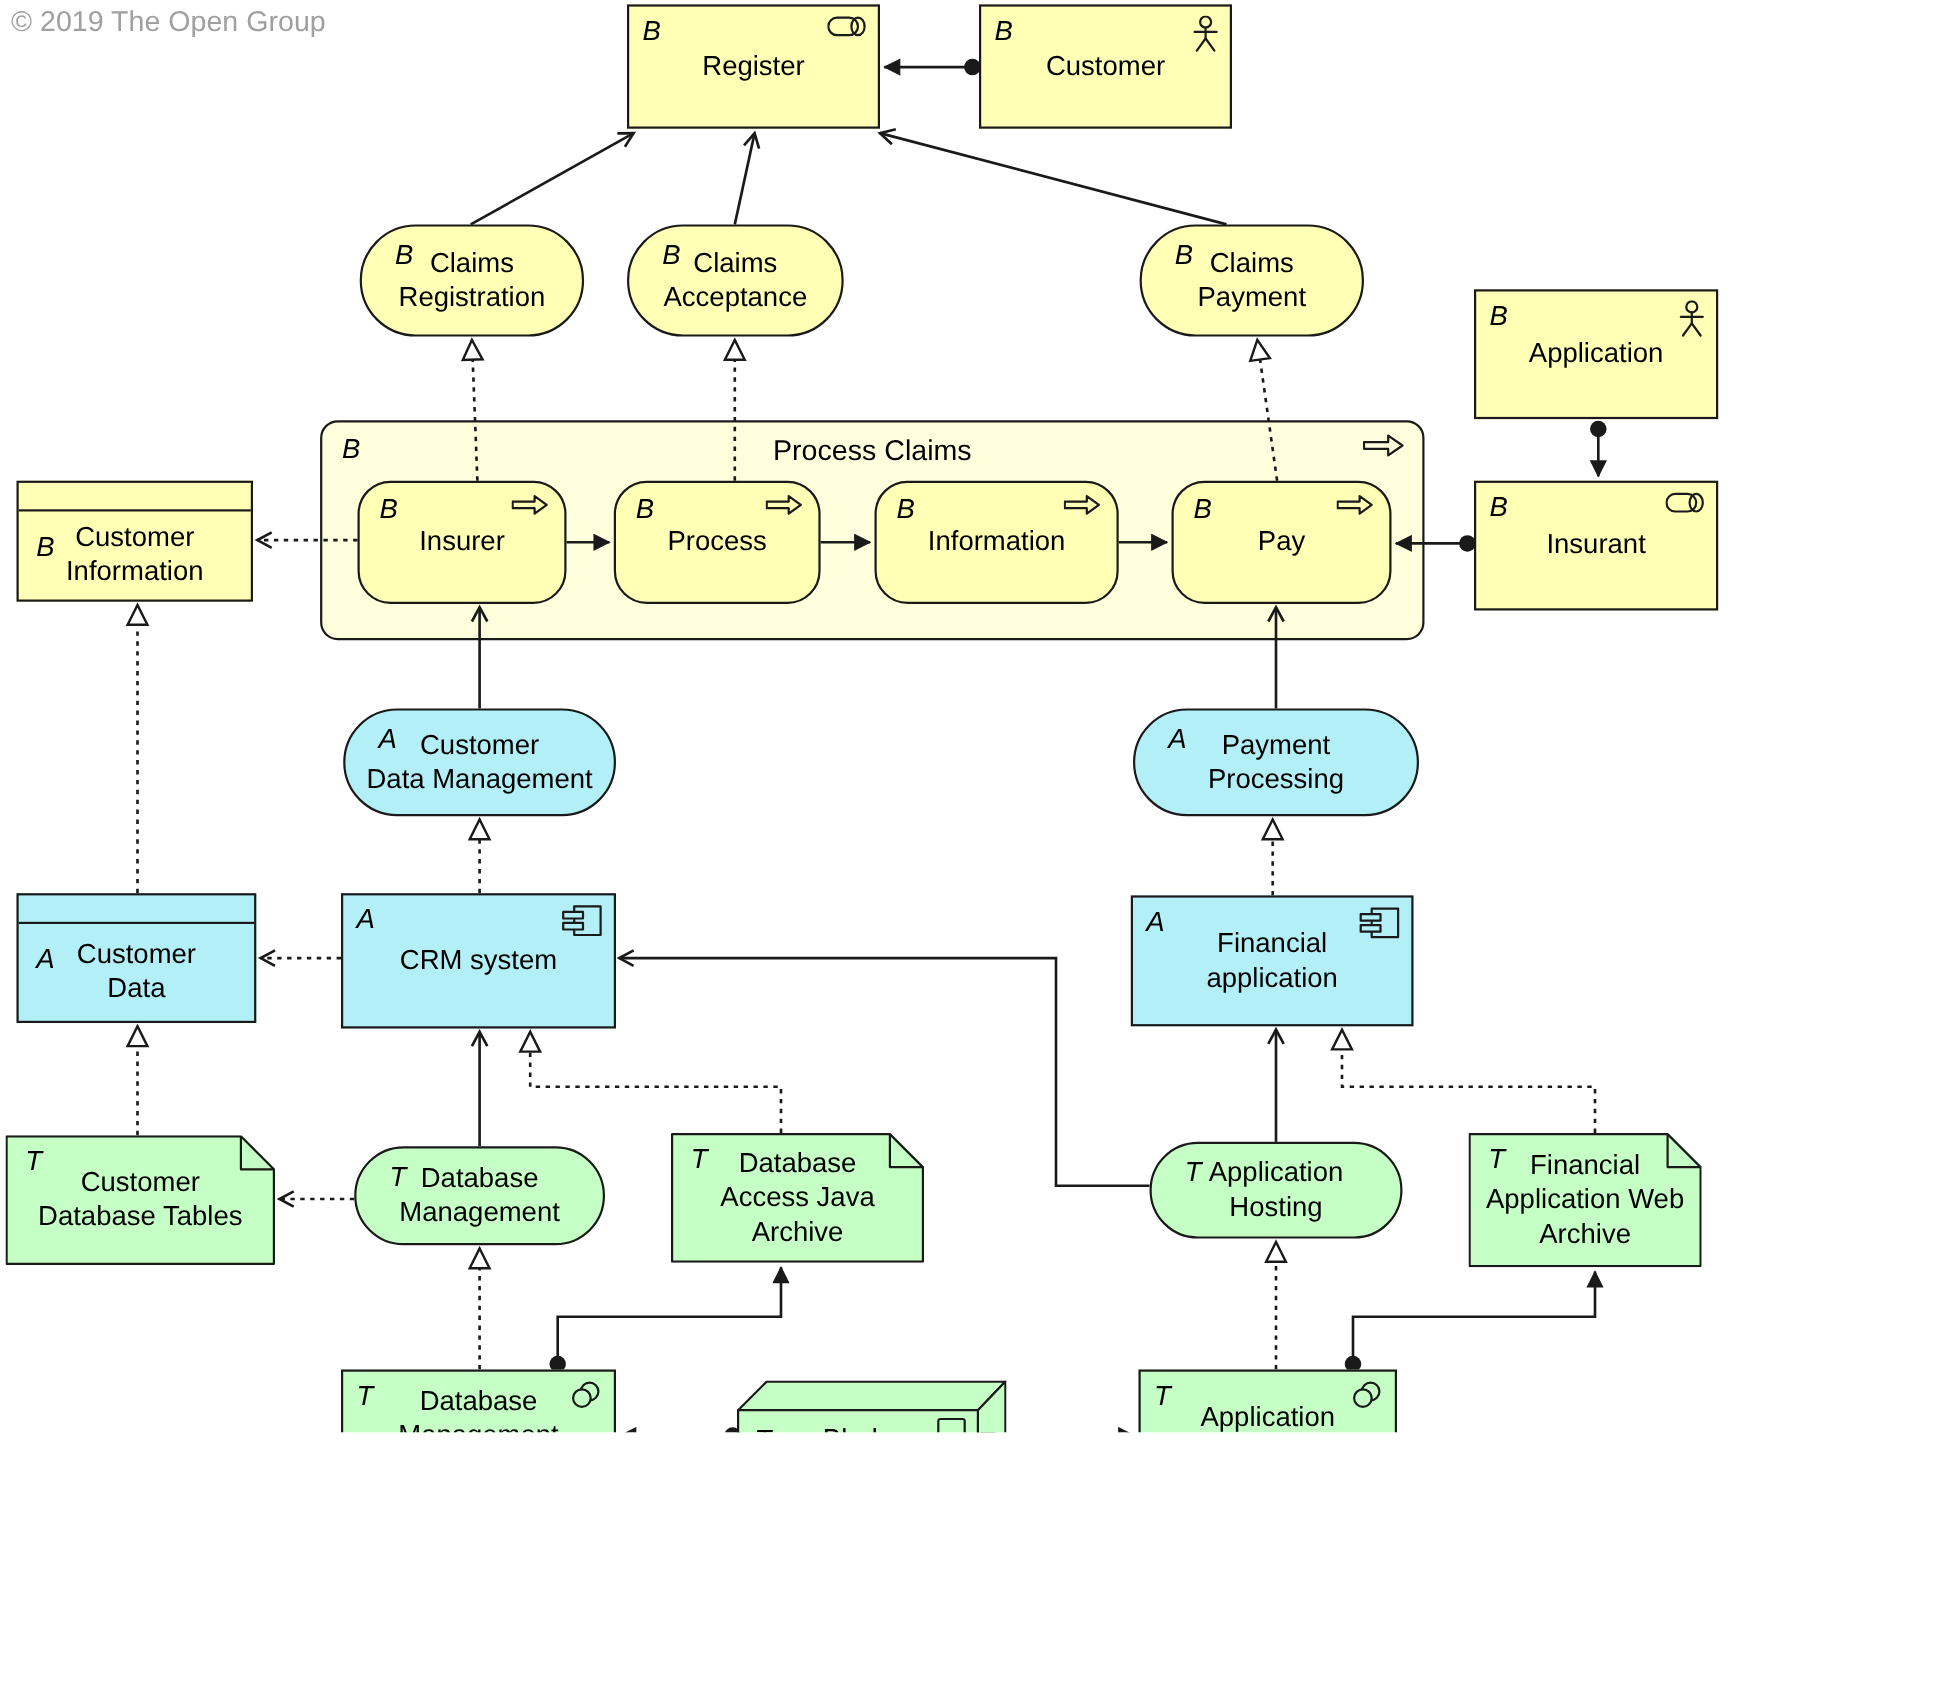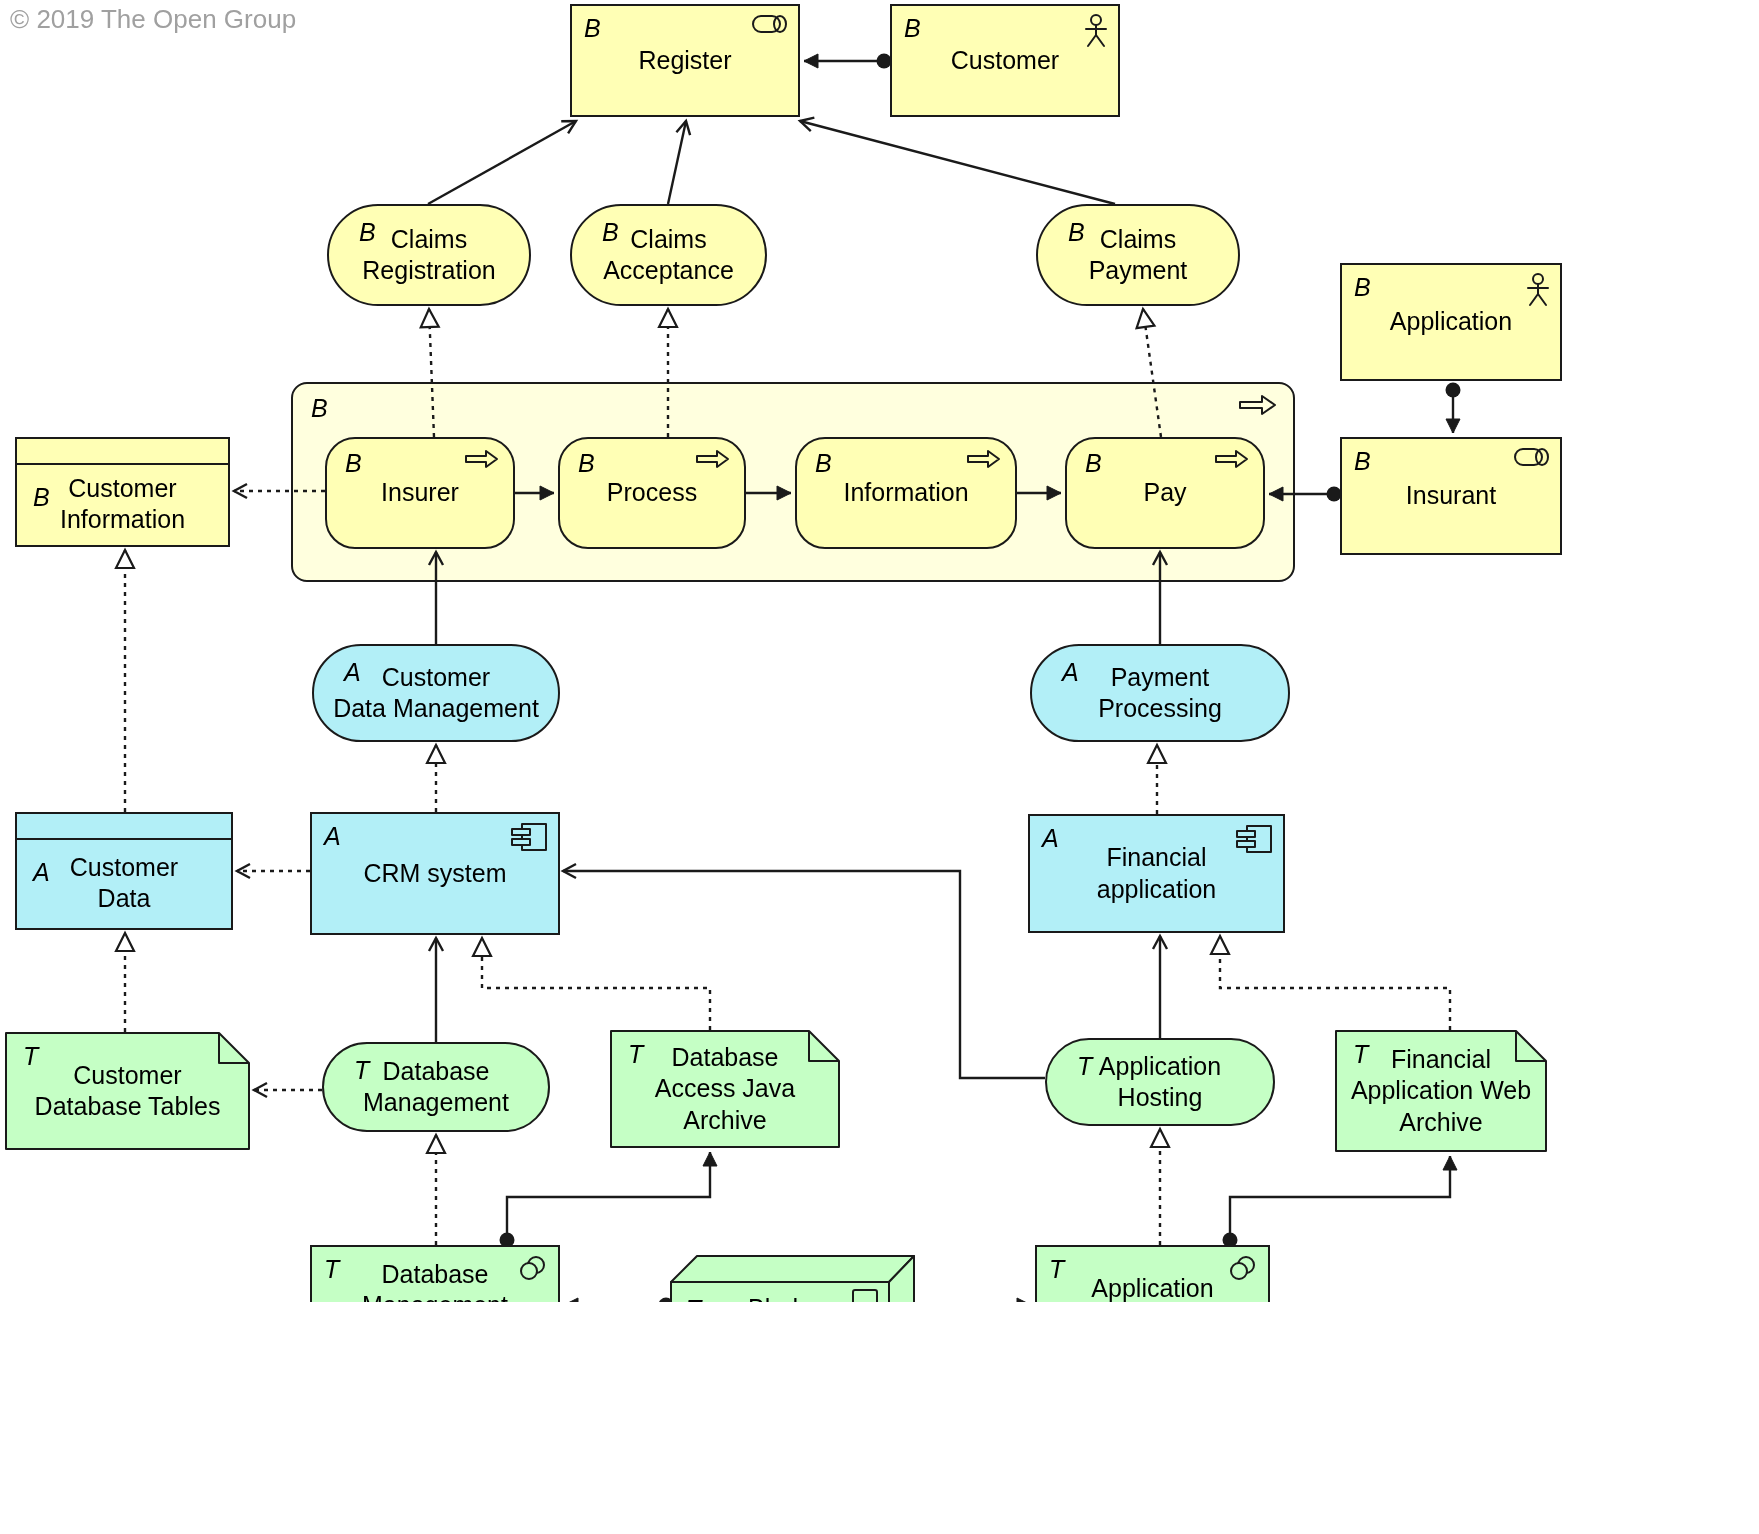--- a/index.html
+++ b/index.html
@@ -53,20 +53,21 @@
 </style>
 </head>
 <body>
 
 <div class="canvas">
 
   <div class="copyright">© 2019 The Open Group</div>
 
   <div class="node container" style="left:291px;top:382px;width:1004px;height:200px;">
     <span class="letter">B</span>
+    <span class="container-title">Process Claims</span>
     <span class="icon">
       <svg width="38" height="22" viewBox="0 0 38 22">
           <path d="M1,8 H23 V2 L36,11 L23,20 V14 H1 Z"></path>
         </svg>
     </span>
   </div>
 
   <svg class="wires" width="1759" height="1534">
     <defs>
       <marker id="mOpen" markerWidth="18" markerHeight="18" refX="15" refY="9" orient="auto" markerUnits="userSpaceOnUse">

